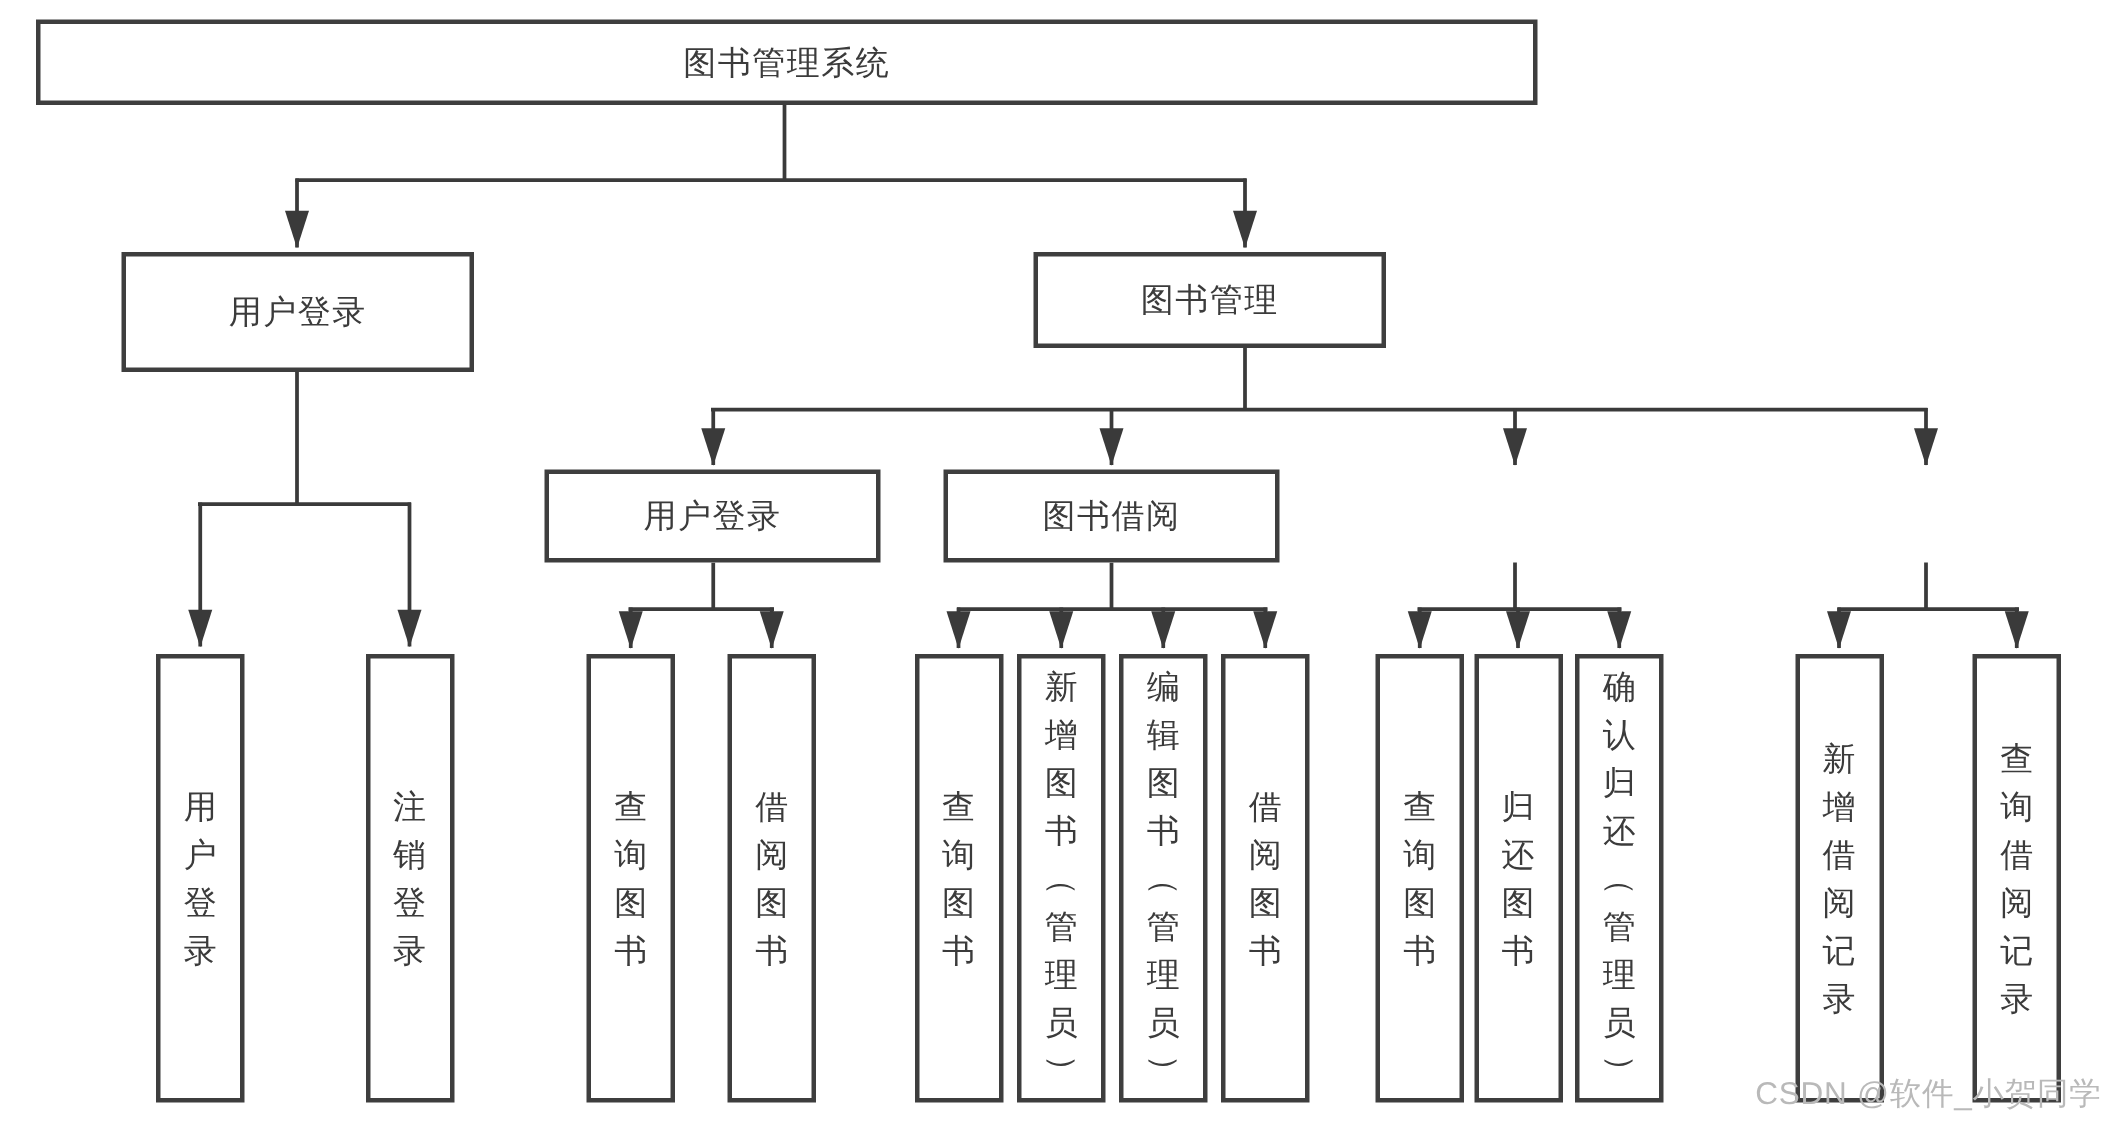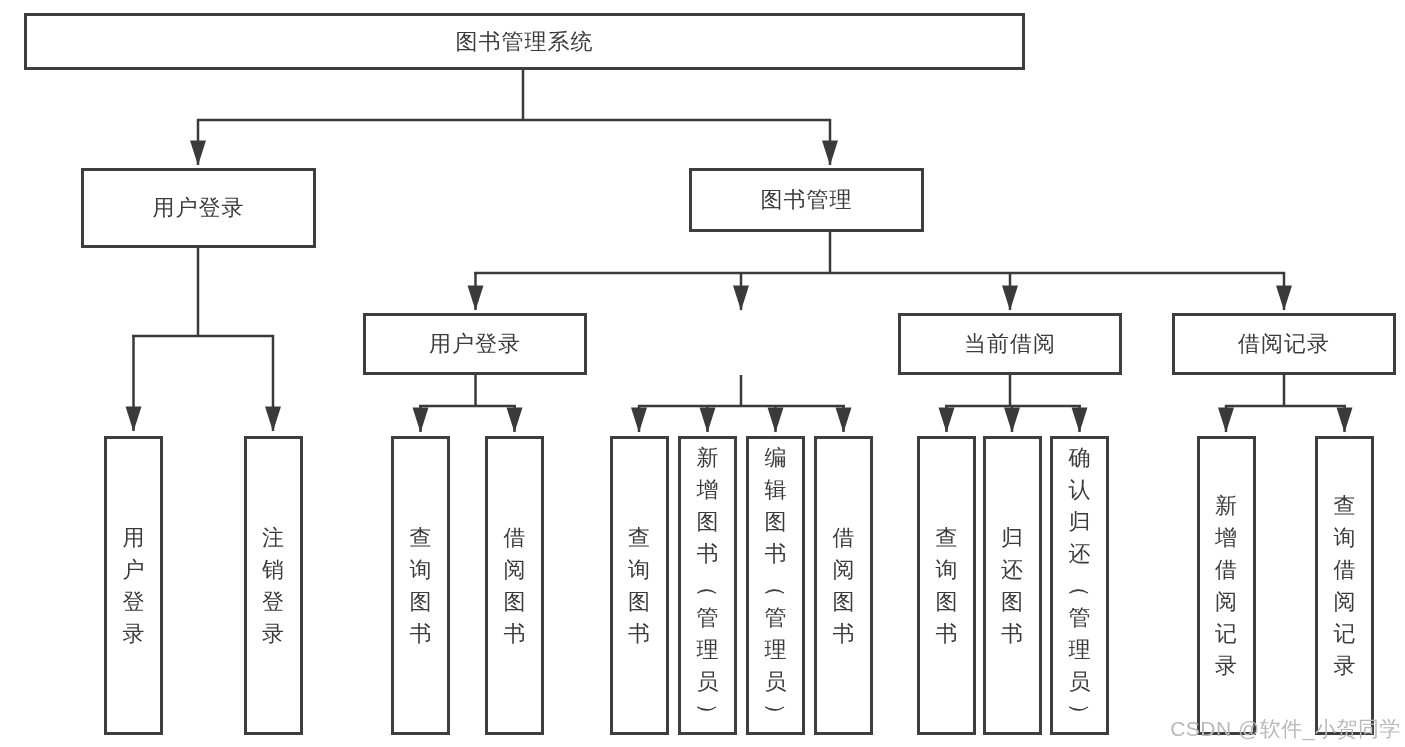--- a/index.html
+++ b/index.html
@@ -115,22 +115,21 @@
     <line x1="1226" y1="405" x2="1226" y2="432" marker-end="url(#ah)"></line>
     <line x1="1344.5" y1="405" x2="1344.5" y2="432" marker-end="url(#ah)"></line>
   </svg>
 
   <div class="node" style="left:24px; top:13px; width:1001px; height:57px;">图书管理系统</div>
 
   <div class="node" style="left:81px; top:168px; width:235px; height:80px;">用户登录</div>
   <div class="node" style="left:689px; top:168px; width:235px; height:64px;">图书管理</div>
 
   <div class="node" style="left:363px; top:313px; width:224px; height:62px;">用户登录</div>
-  <div class="node" style="left:898px; top:313px; width:224px; height:62px;">当前借阅</div>
-  <div class="node" style="left:1172px; top:313px; width:224px; height:62px;">借阅记录</div>
+  <div class="node" style="left:629px; top:313px; width:224px; height:62px;">图书借阅</div>
 
   <div class="node leaf" style="left:104px; top:436px; width:59px; height:299px;">
       <span class="vchar">用</span>
       <span class="vchar">户</span>
       <span class="vchar">登</span>
       <span class="vchar">录</span>
     </div>
   <div class="node leaf" style="left:243.5px; top:436px; width:59px; height:299px;">
       <span class="vchar">注</span>
       <span class="vchar">销</span>

